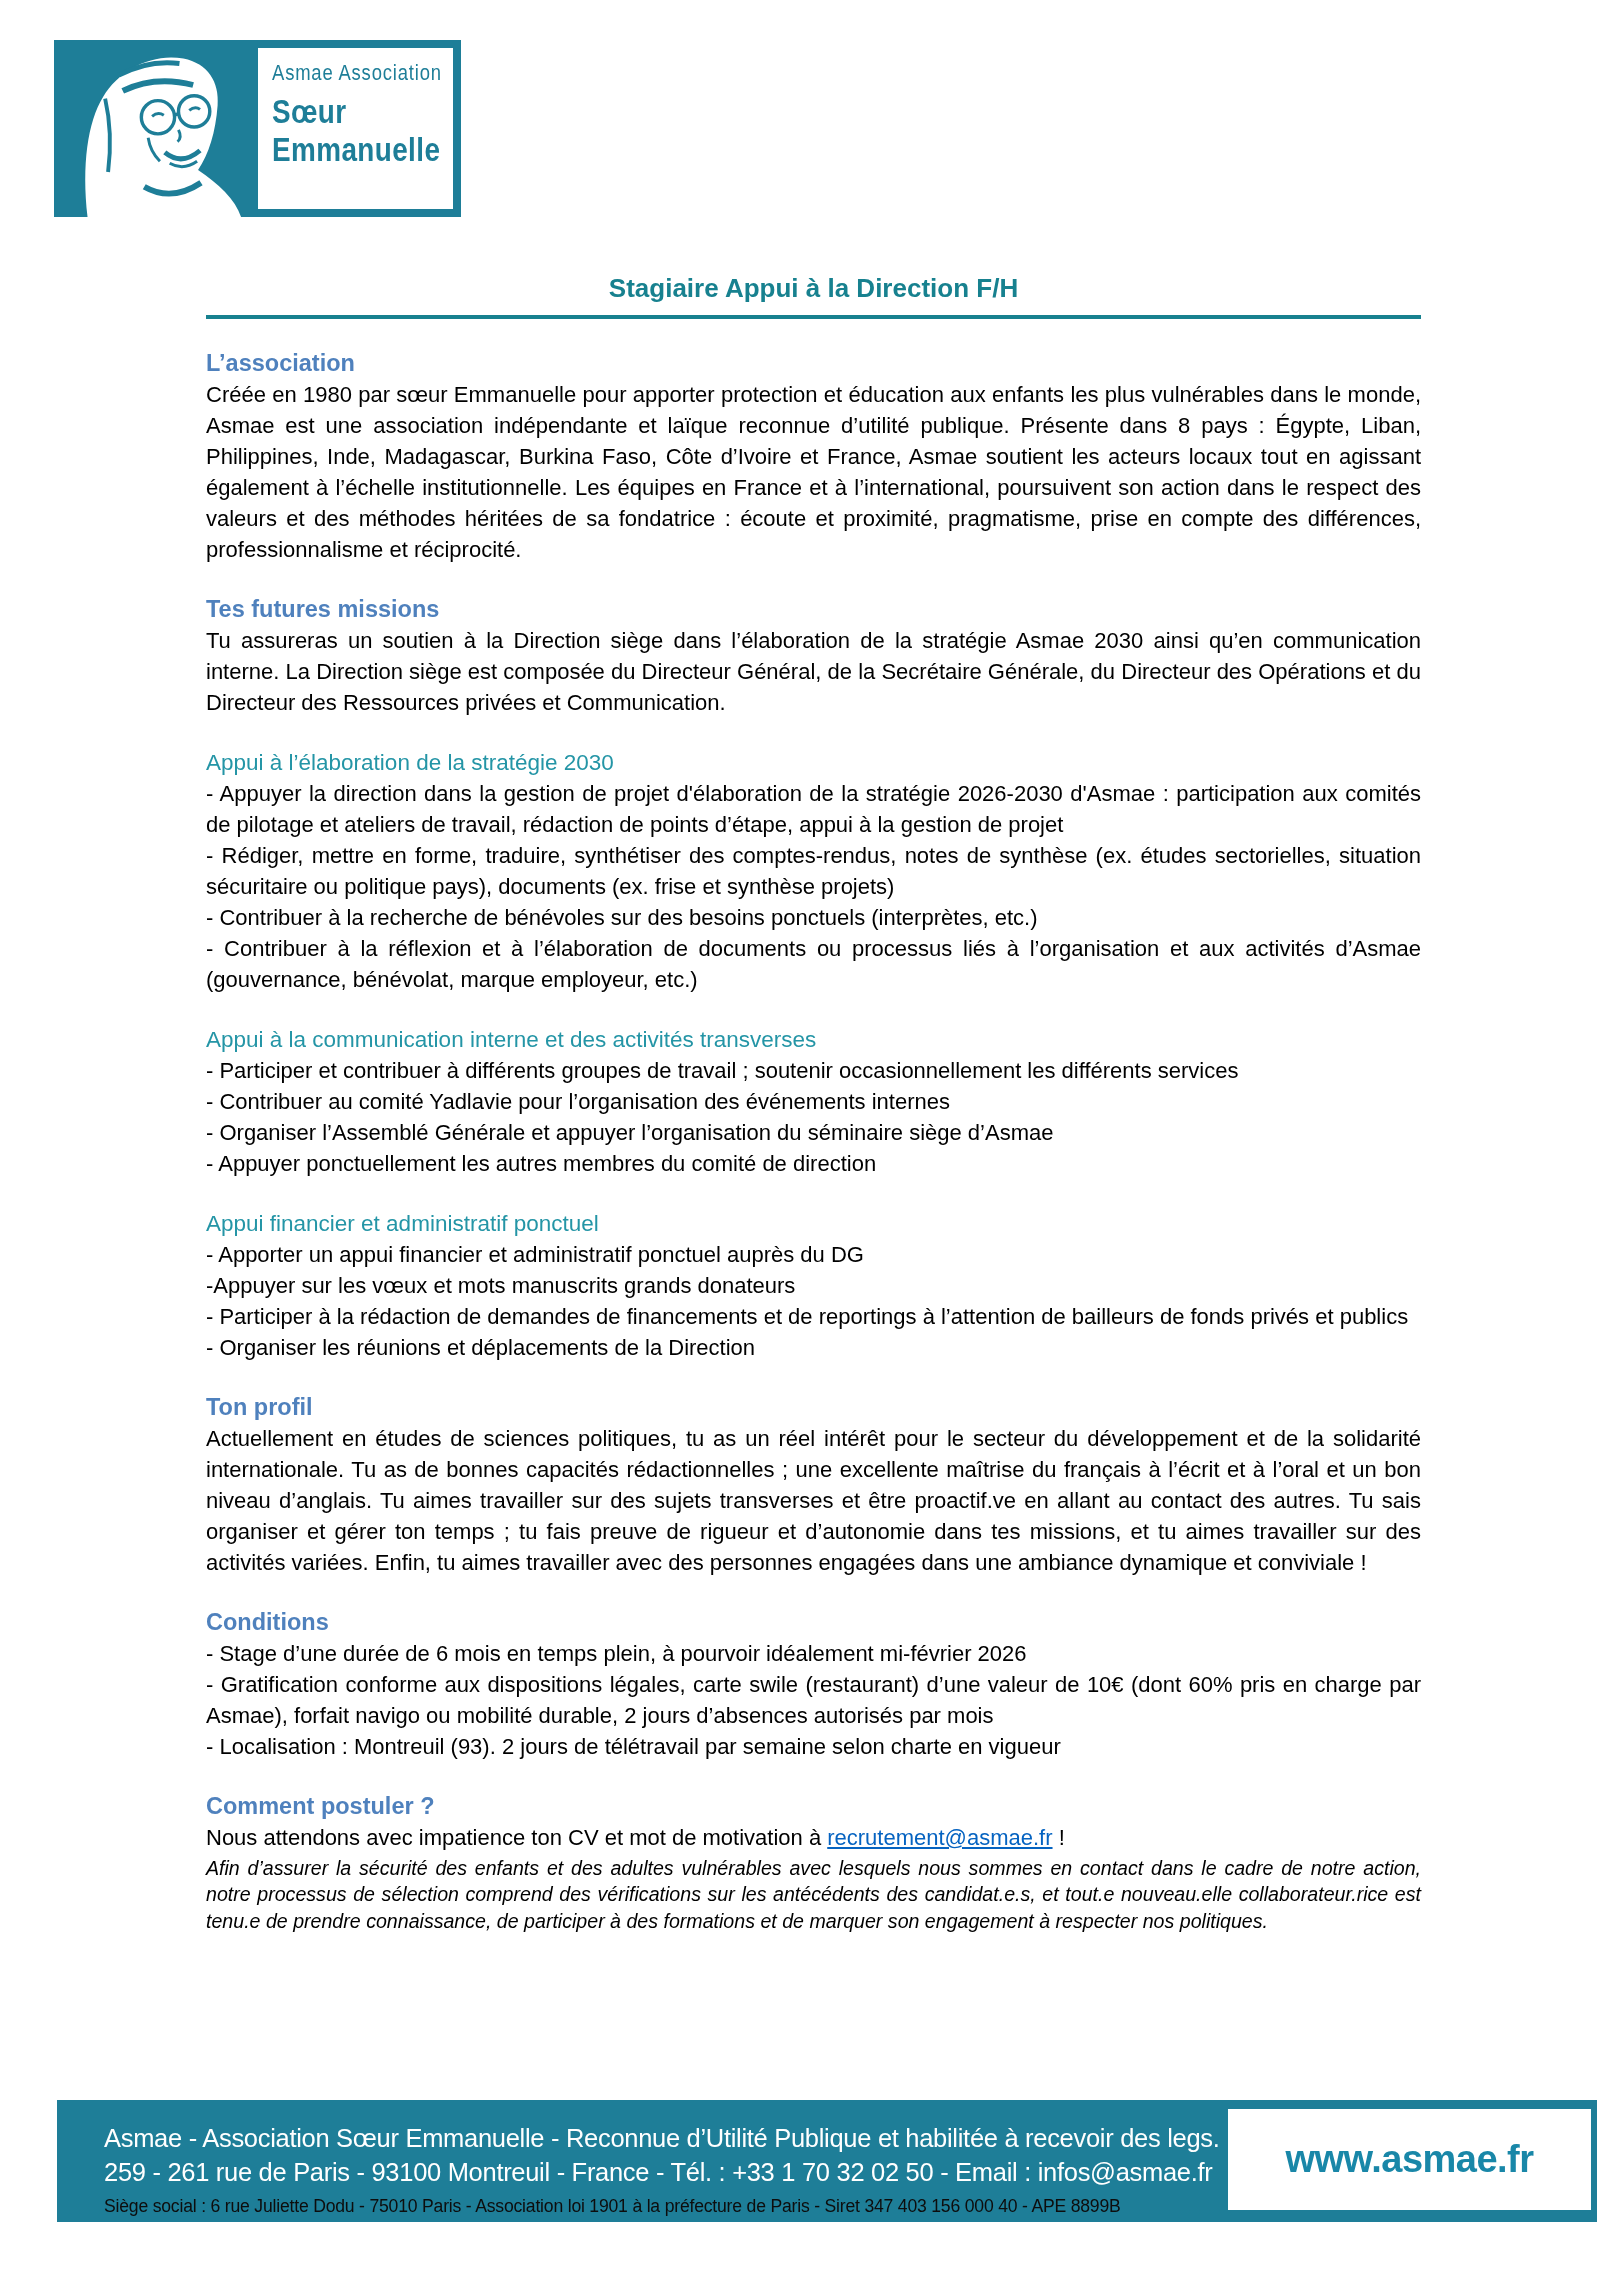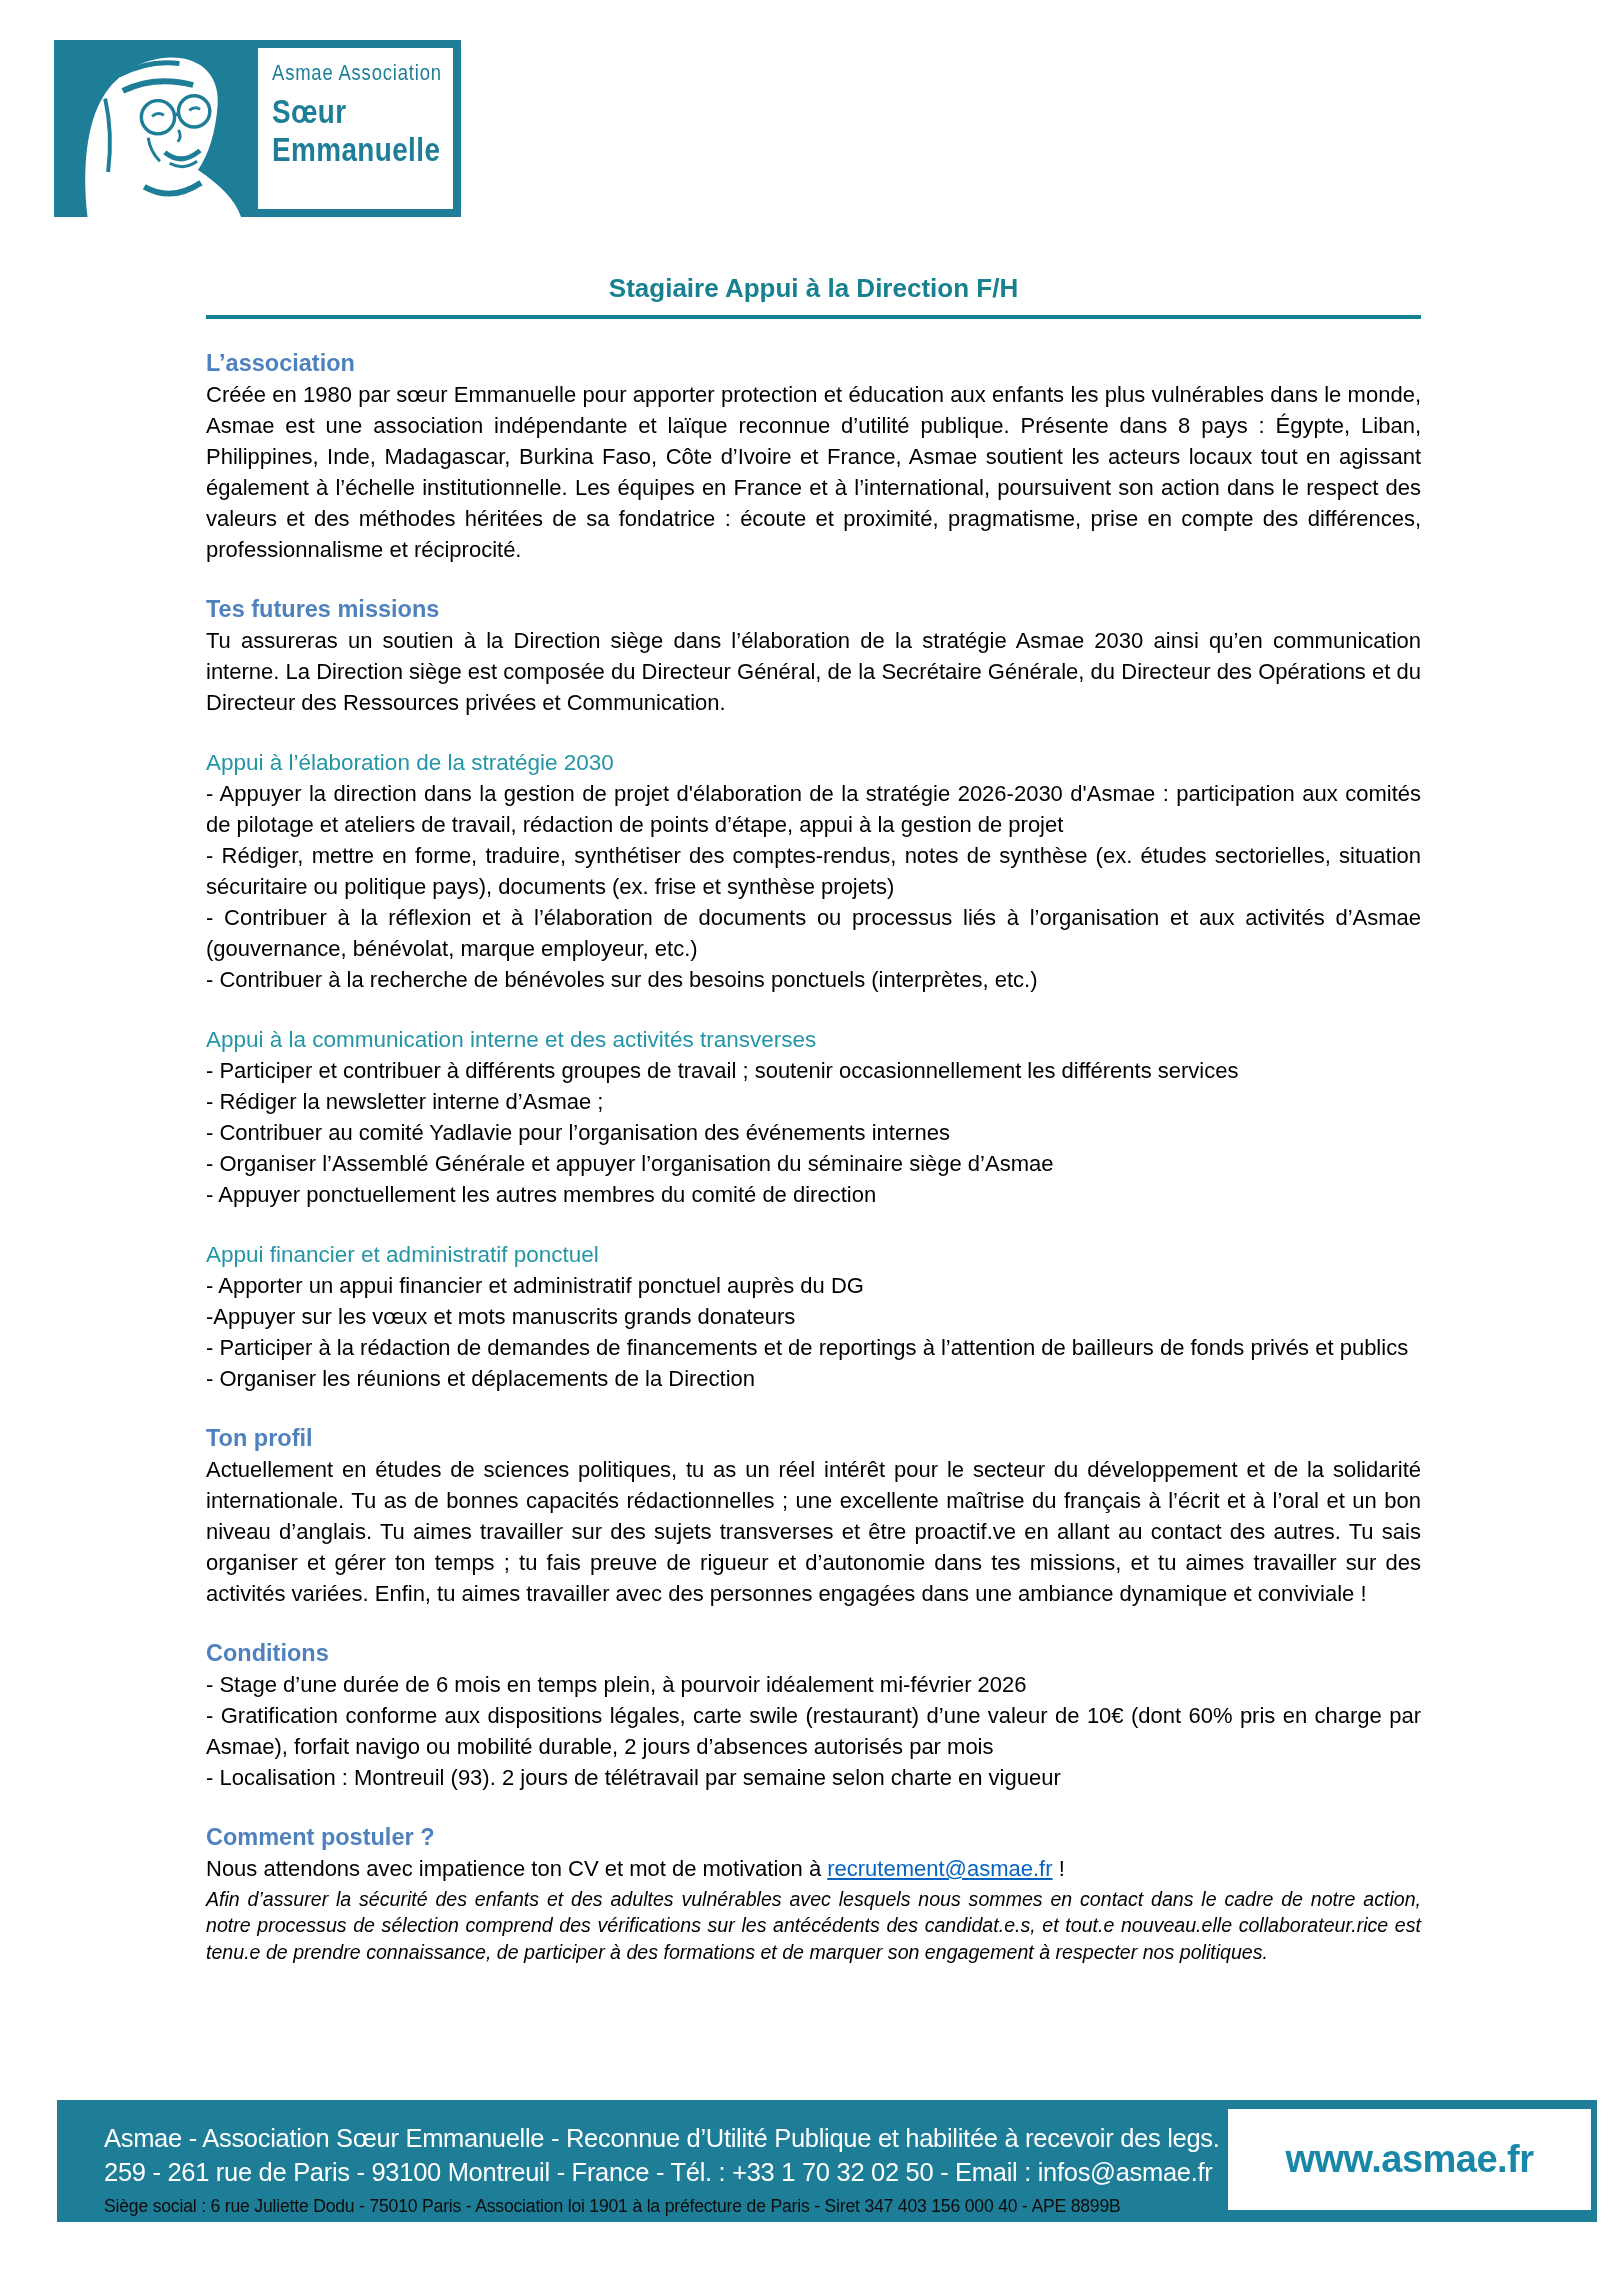--- a/index.html
+++ b/index.html
@@ -123,28 +123,27 @@
 
     <div class="sec">
       <h2>Tes futures missions</h2>
       <p>Tu assureras un soutien à la Direction siège dans l’élaboration de la stratégie Asmae 2030 ainsi qu’en communication interne. La Direction siège est composée du Directeur Général, de la Secrétaire Générale, du Directeur des Opérations et du Directeur des Ressources privées et Communication.</p>
     </div>
 
     <div class="sec">
       <h2 class="teal">Appui à l’élaboration de la stratégie 2030</h2>
       <p>- Appuyer la direction dans la gestion de projet d'élaboration de la stratégie 2026-2030 d'Asmae : participation aux comités de pilotage et ateliers de travail, rédaction de points d’étape, appui à la gestion de projet</p>
       <p>- Rédiger, mettre en forme, traduire, synthétiser des comptes-rendus, notes de synthèse (ex. études sectorielles, situation sécuritaire ou politique pays), documents (ex. frise et synthèse projets)</p>
+      <p>- Contribuer à la recherche de bénévoles sur des besoins ponctuels (interprètes, etc.)</p>
       <p>- Contribuer à la réflexion et à l’élaboration de documents ou processus liés à l’organisation et aux activités d’Asmae (gouvernance, bénévolat, marque employeur, etc.)</p>
-      <p>- Contribuer à la recherche de bénévoles sur des besoins ponctuels (interprètes, etc.)</p>
     </div>
 
     <div class="sec">
       <h2 class="teal">Appui à la communication interne et des activités transverses</h2>
       <p>- Participer et contribuer à différents groupes de travail ; soutenir occasionnellement les différents services</p>
-      <p>- Rédiger la newsletter interne d’Asmae ;</p>
       <p>- Contribuer au comité Yadlavie pour l’organisation des événements internes</p>
       <p>- Organiser l’Assemblé Générale et appuyer l’organisation du séminaire siège d’Asmae</p>
       <p>- Appuyer ponctuellement les autres membres du comité de direction</p>
     </div>
 
     <div class="sec">
       <h2 class="teal">Appui financier et administratif ponctuel</h2>
       <p>- Apporter un appui financier et administratif ponctuel auprès du DG</p>
       <p>-Appuyer sur les vœux et mots manuscrits grands donateurs</p>
       <p>- Participer à la rédaction de demandes de financements et de reportings à l’attention de bailleurs de fonds privés et publics</p>

